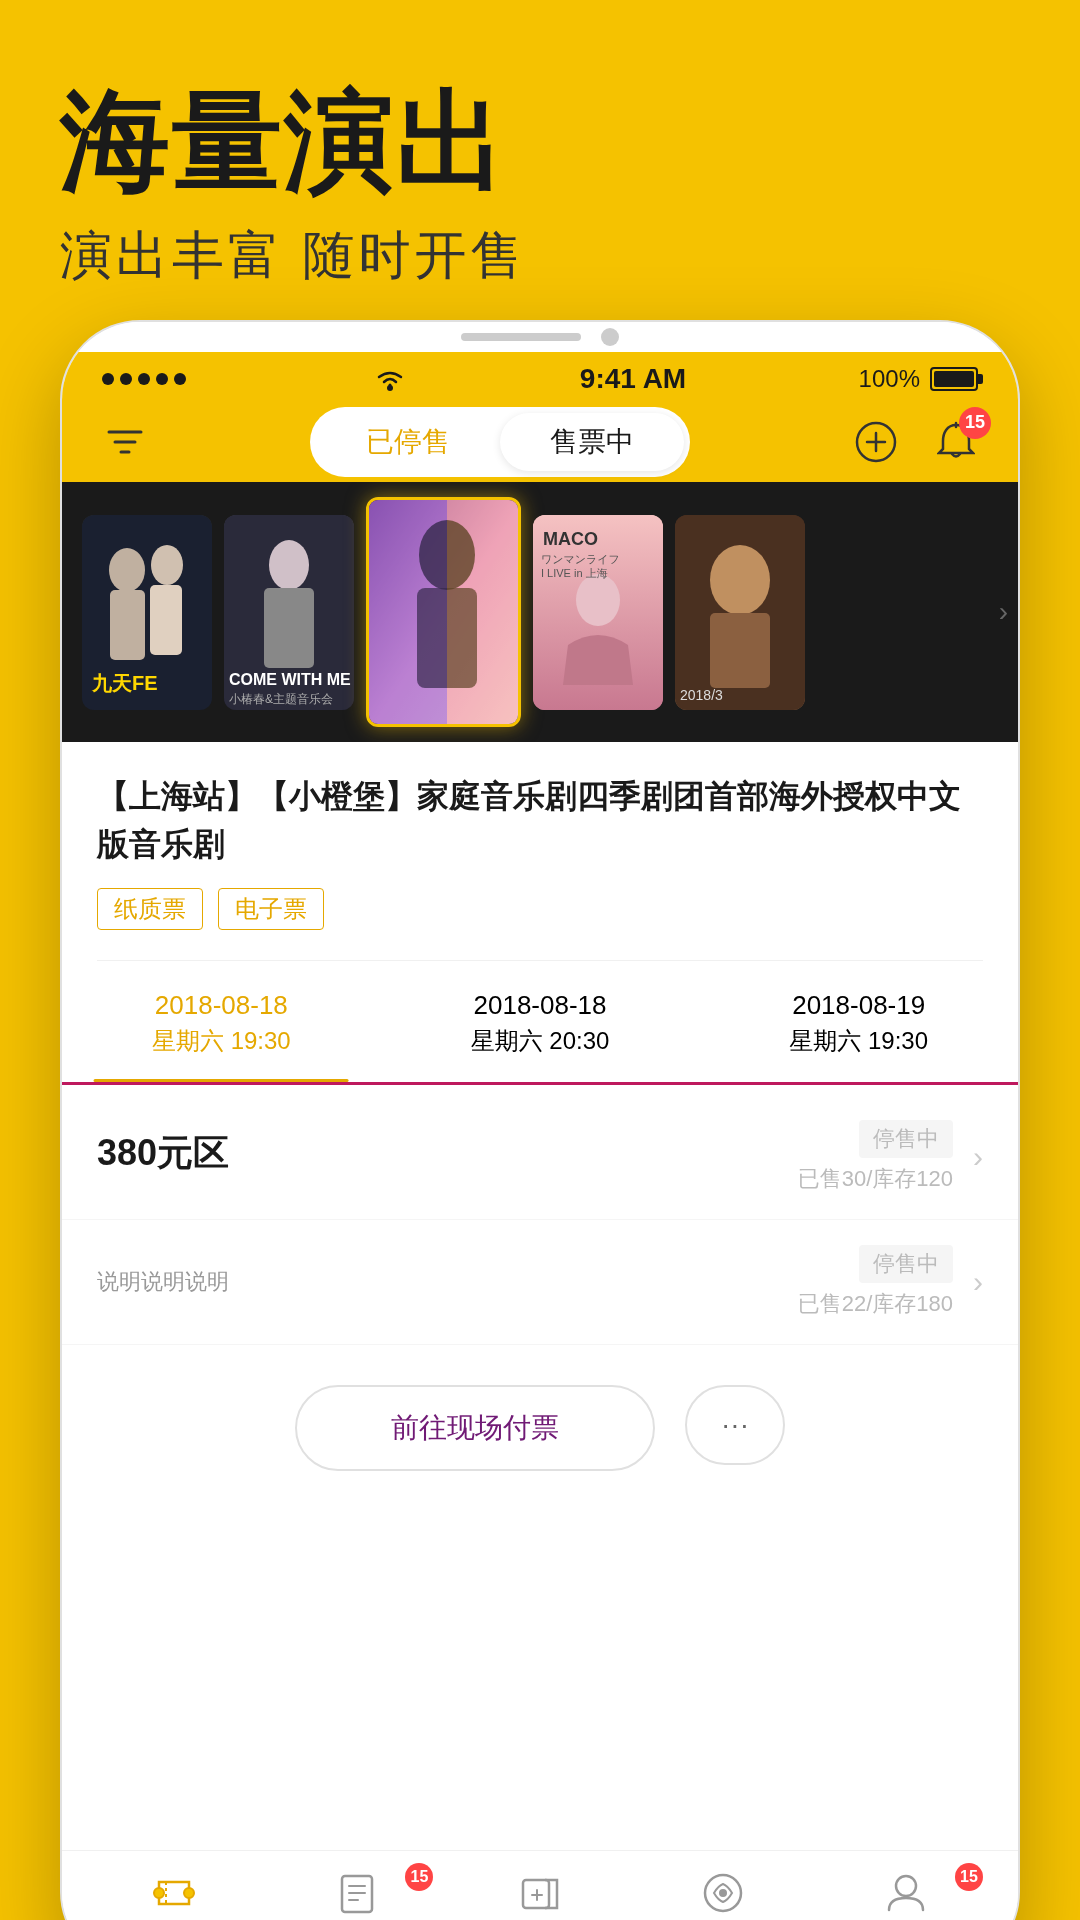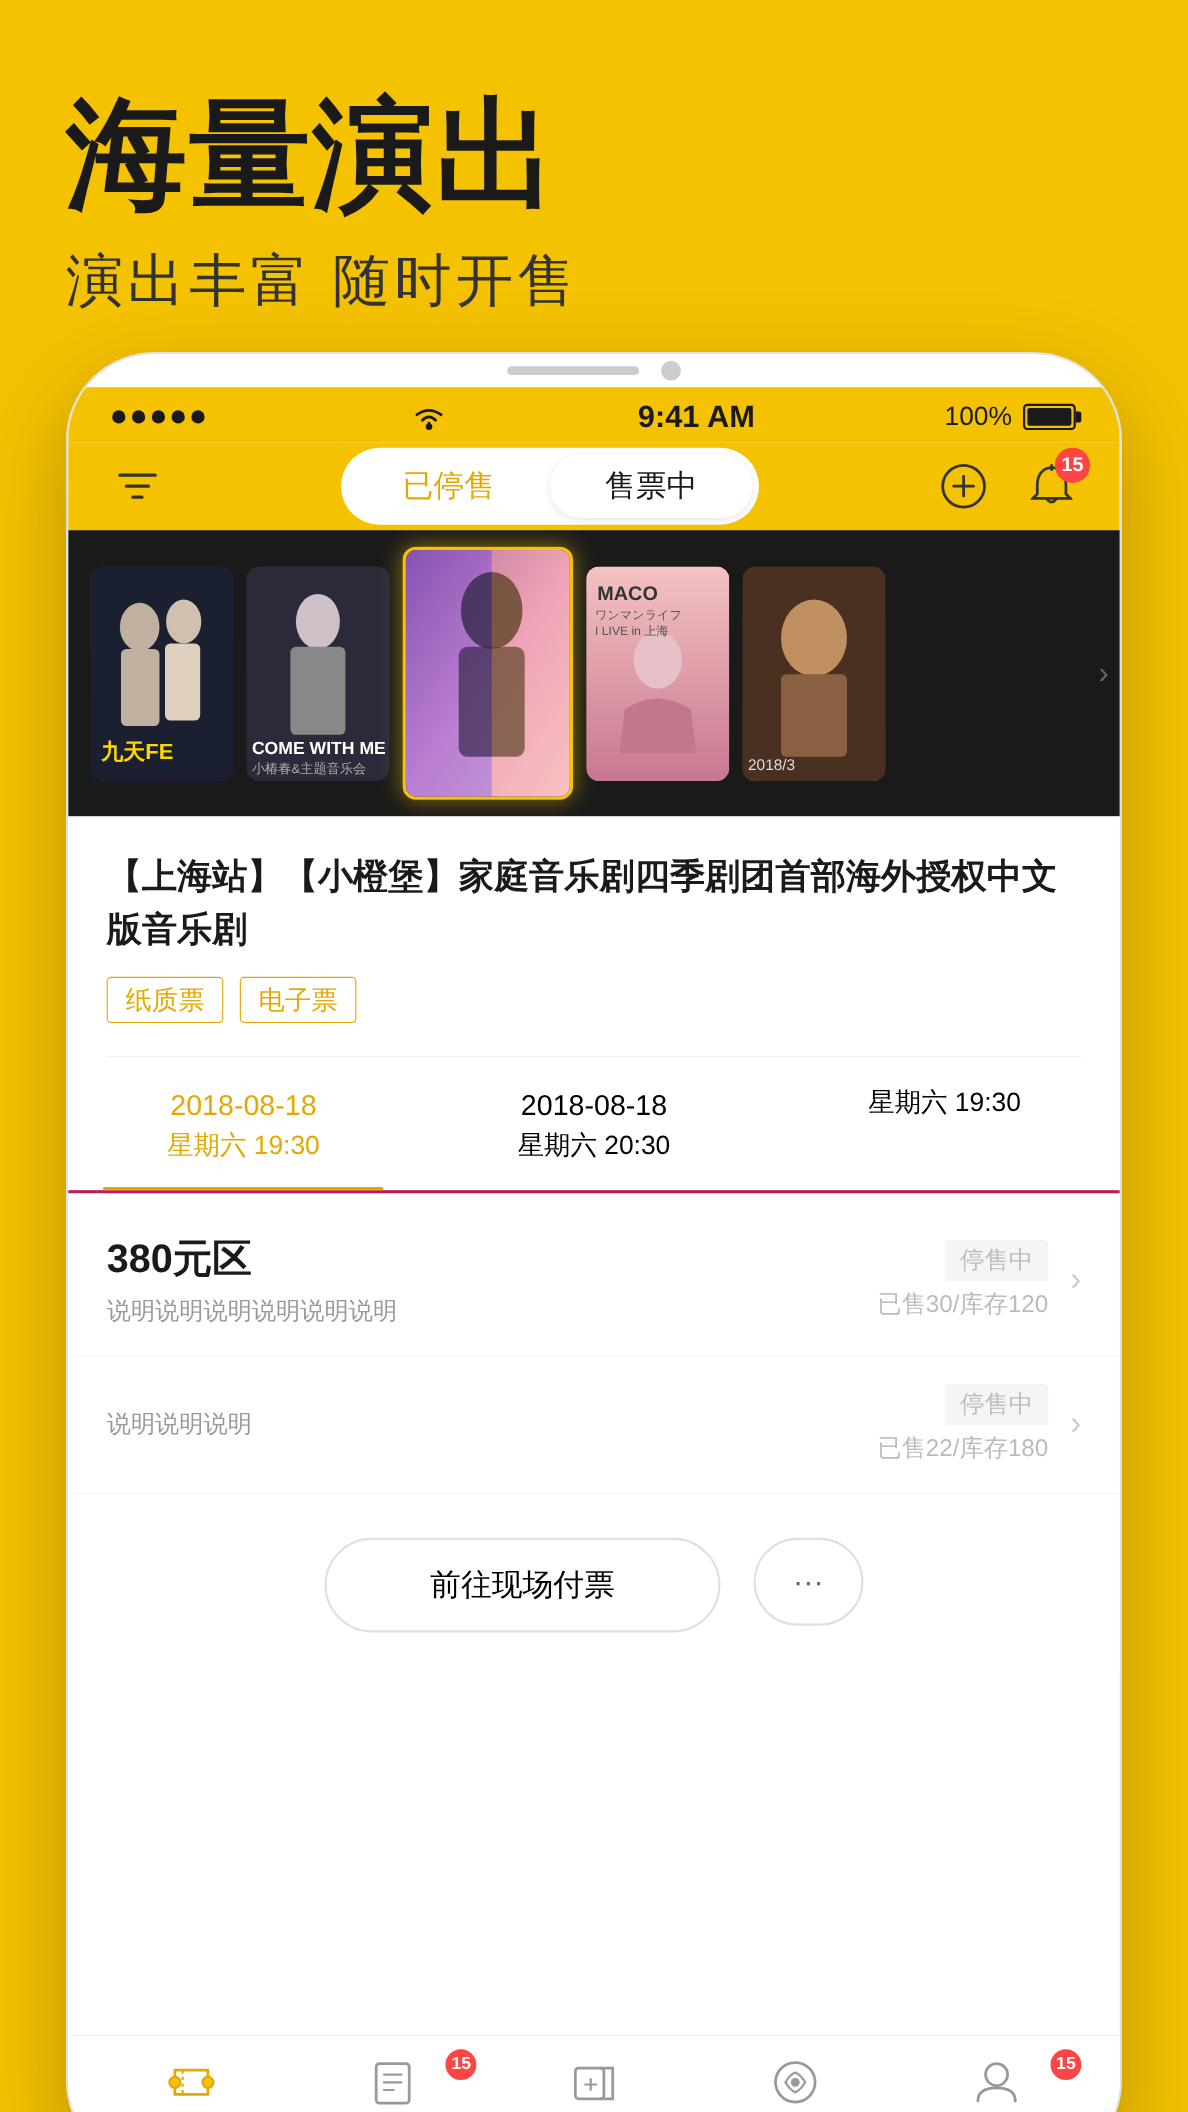--- a/index.html
+++ b/index.html
@@ -384,21 +384,21 @@
       background: #fff;
     }
     .btn-main {
       flex: 1;
       max-width: 360px;
       padding: 22px 40px;
       background: #fff;
       border: 2px solid #e0e0e0;
       border-radius: 50px;
       font-size: 28px;
-      color: #000000;
+      color: #701a75;
       cursor: pointer;
       text-align: center;
     }
     .btn-more {
       width: 100px;
       height: 80px;
       background: #fff;
       border: 2px solid #e0e0e0;
       border-radius: 50px;
       font-size: 28px;
@@ -636,30 +636,30 @@
   <div class="time-slots">
     <div class="time-slot active">
       <div class="time-slot-date">2018-08-18</div>
       <div class="time-slot-day">星期六 19:30</div>
     </div>
     <div class="time-slot">
       <div class="time-slot-date">2018-08-18</div>
       <div class="time-slot-day">星期六 20:30</div>
     </div>
     <div class="time-slot">
+      <div class="time-slot-date">2018-08-19</div>
       <div class="time-slot-day">星期六 19:30</div>
     </div>
   </div>
 
   <div class="ticket-sections">
 
     <div class="ticket-row">
       <div class="ticket-info">
         <div class="ticket-price">380元区</div>
-        <div class="ticket-desc">说明说明说明说明说明说明</div>
       </div>
       <div class="ticket-status">
         <div class="status-label">停售中</div><br>
         <div class="stock-info">已售30/库存120</div>
       </div>
       <div class="chevron-right">›</div>
     </div>
 
     <div class="ticket-row">
       <div class="ticket-info">

